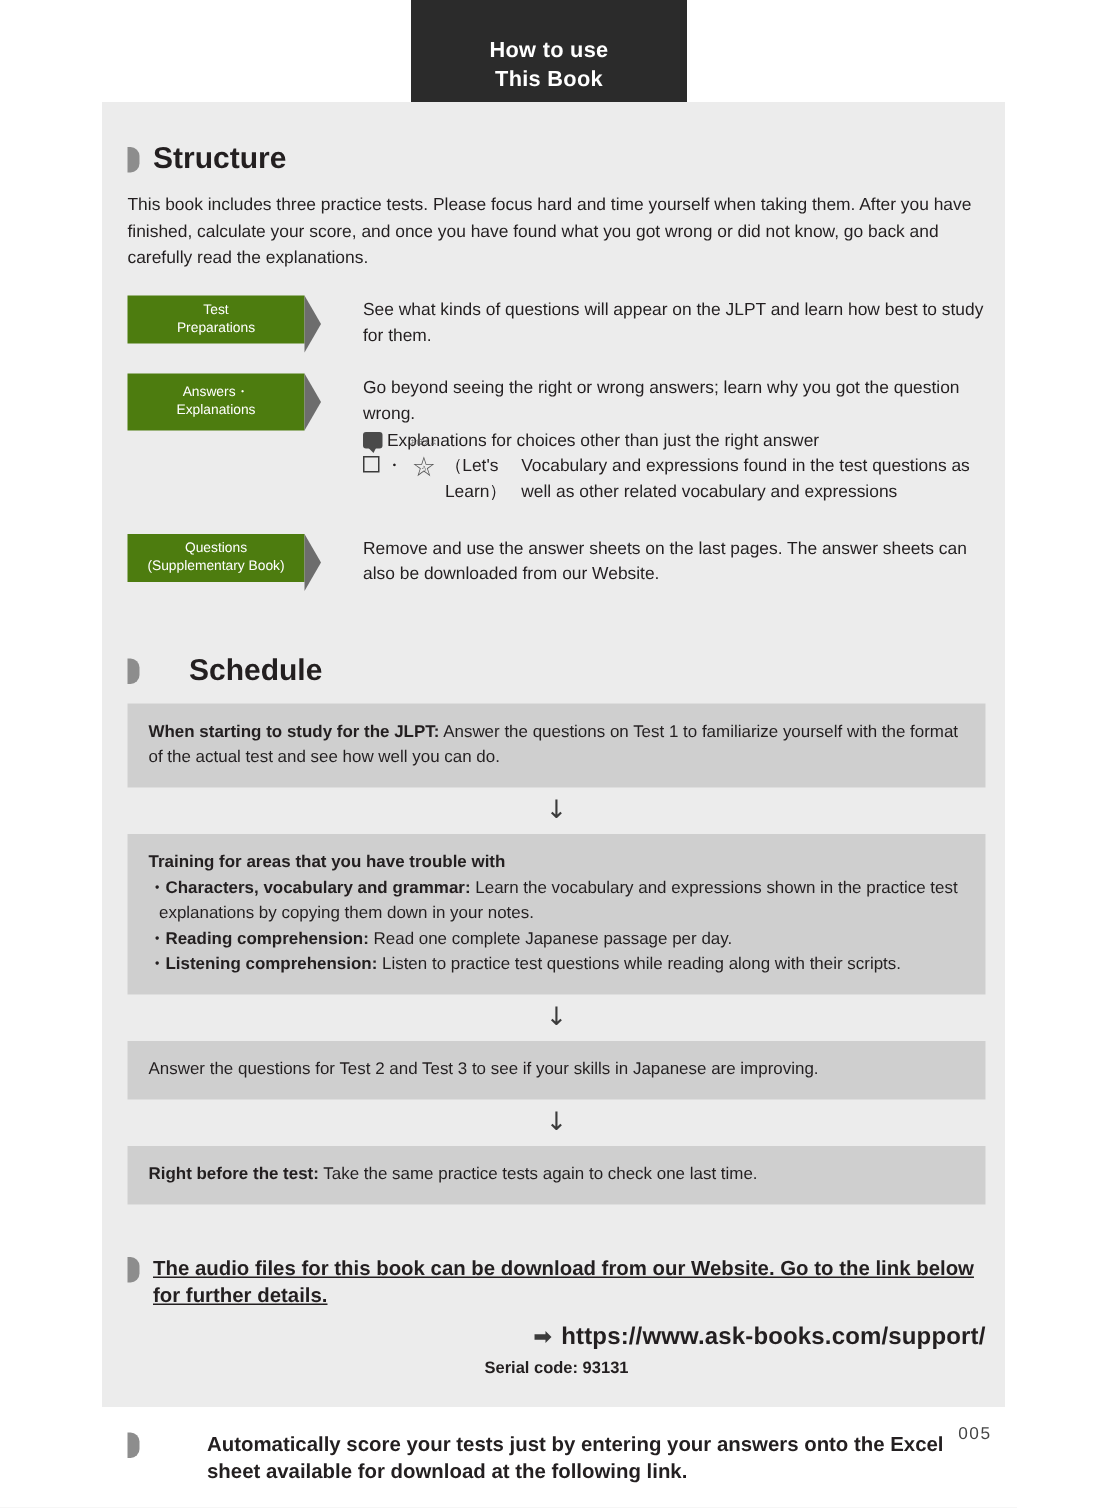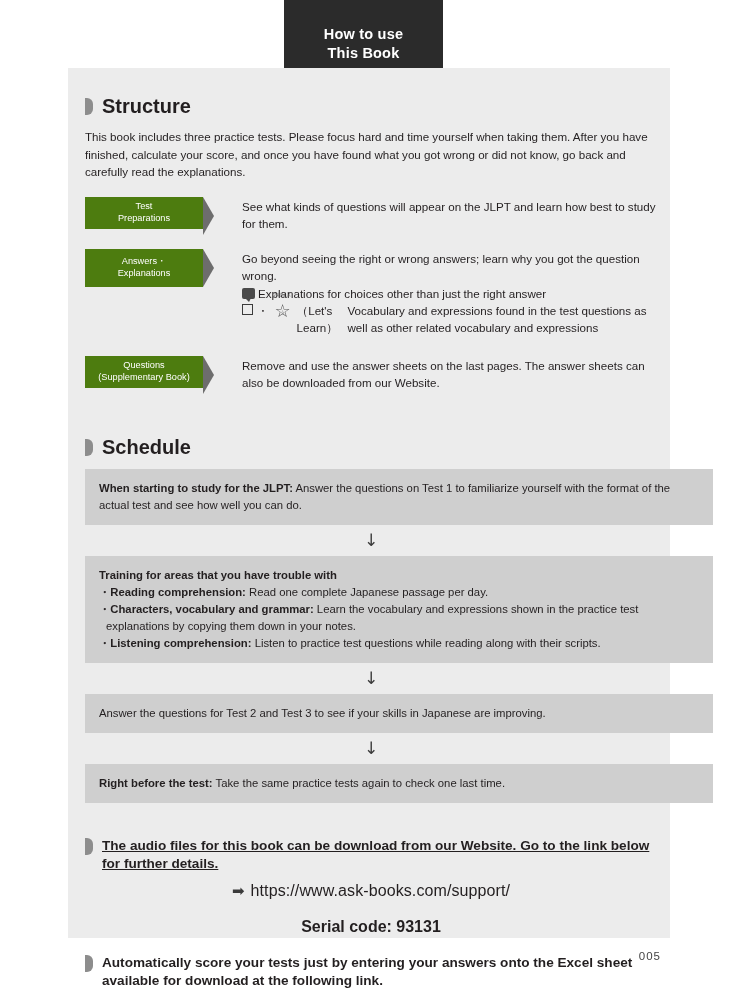--- a/index.html
+++ b/index.html
@@ -16,23 +16,23 @@
     overflow: hidden;
   }
   .page {
     position: relative;
     width: 729px;
     height: 1005px;
   }
   
   .header-tab {
     position: absolute;
-    left: 284px;
+    left: 274px;
     top: 0px;
-    width: 159px;
+    width: 184px;
     height: 88px;
     background: #2b2b2b;
     border-radius: 0 0 8px 8px;
     color: #ffffff;
     display: flex;
     flex-direction: column;
     align-items: center;
     justify-content: center;
     font-weight: bold;
     font-size: 14.5px;
@@ -184,21 +184,21 @@
     color: #555;
     letter-spacing: -0.2px;
   }
   
   .sched-box {
     background: #cfcfcf;
     padding: 11px 14px;
     font-size: 11.3px;
     line-height: 17px;
     box-sizing: border-box;
-    width: 628px;
+    width: 572px;
   }
   .sched-box b { font-weight: bold; }
   .bullet-line {
     display: block;
     text-indent: -7px;
     padding-left: 7px;
   }
   .arrow-down {
     text-align: center;
     font-size: 17px;
@@ -211,38 +211,38 @@
   .link-head {
     display: flex;
     align-items: flex-start;
     font-weight: bold;
     font-size: 13.6px;
     line-height: 18px;
     margin-top: 0;
   }
   .link-head .head-marker { margin-top: 1px; }
   .link-center {
-    text-align: center;
-    font-weight: normal;
+    text-align: right;
+    font-weight: bold;
     font-size: 16px;
     color: #231f20;
     margin-top: 9px;
     letter-spacing: 0.1px;
   }
   .link-arrow {
     color: #3b3b3b;
     font-size: 15px;
     margin-right: 6px;
     font-family: "DejaVu Sans", sans-serif;
   }
   .serial {
     text-align: center;
     font-weight: bold;
-    font-size: 16px;
-    margin-top: 18px;
+    font-size: 11px;
+    margin-top: 5px;
   }
   .page-num {
     position: absolute;
     right: 68px;
     top: 950px;
     font-size: 11.5px;
     color: #444;
     letter-spacing: 1px;
   }
 </style>
@@ -297,35 +297,35 @@
     </div>
 
     <div class="row" style="margin-top:20px;">
       <div class="tag">
         <span>Questions</span>
         <span>(Supplementary Book)</span>
       </div>
       <div class="row-text">Remove and use the answer sheets on the last pages. The answer sheets can also be downloaded from our Website.</div>
     </div>
 
-    <div class="section-head" style="margin-top:44px;">
+    <div class="section-head" style="margin-top:44px;gap:24px;">
       <span class="head-marker"></span>
       <span>Schedule</span>
     </div>
 
     <div class="sched-box" style="margin-top:8px;">
       <b>When starting to study for the JLPT:</b><span> Answer the questions on Test 1 to familiarize yourself with the format of the actual test and see how well you can do.</span>
     </div>
 
     <div class="arrow-down">↓</div>
 
     <div class="sched-box">
       <b>Training for areas that you have trouble with</b>
+      <span class="bullet-line"><b>・Characters, vocabulary and grammar:</b><span> Learn the vocabulary and expressions shown in the practice test explanations by copying them down in your notes.</span></span>
       <span class="bullet-line"><b>・Reading comprehension:</b><span> Read one complete Japanese passage per day.</span></span>
-      <span class="bullet-line"><b>・Characters, vocabulary and grammar:</b><span> Learn the vocabulary and expressions shown in the practice test explanations by copying them down in your notes.</span></span>
       <span class="bullet-line"><b>・Listening comprehension:</b><span> Listen to practice test questions while reading along with their scripts.</span></span>
     </div>
 
     <div class="arrow-down">↓</div>
 
     <div class="sched-box">
       <span>Answer the questions for Test 2 and Test 3 to see if your skills in Japanese are improving.</span>
     </div>
 
     <div class="arrow-down">↓</div>
@@ -336,21 +336,21 @@
 
     <div class="link-head" style="margin-top:34px;text-decoration:underline;">
       <span class="head-marker"></span>
       <span>The audio files for this book can be download from our Website. Go to the link below for further details.</span>
     </div>
     <div class="link-center">
       <span class="link-arrow">➡</span><span>https://www.ask-books.com/support/</span>
     </div>
     <div class="serial">Serial code: 93131</div>
 
-    <div class="link-head" style="margin-top:18px;">
+    <div class="link-head" style="margin-top:36px;gap:36px;">
       <span class="head-marker"></span>
       <span>Automatically score your tests just by entering your answers onto the Excel sheet available for download at the following link.</span>
     </div>
     <div class="link-center" style="margin-top:17px;">
       <span class="link-arrow">➡</span><span>https://www.ask-books.com/jp/goukaku/</span>
     </div>
 
   </div>
 
   <div class="page-num">005</div>

